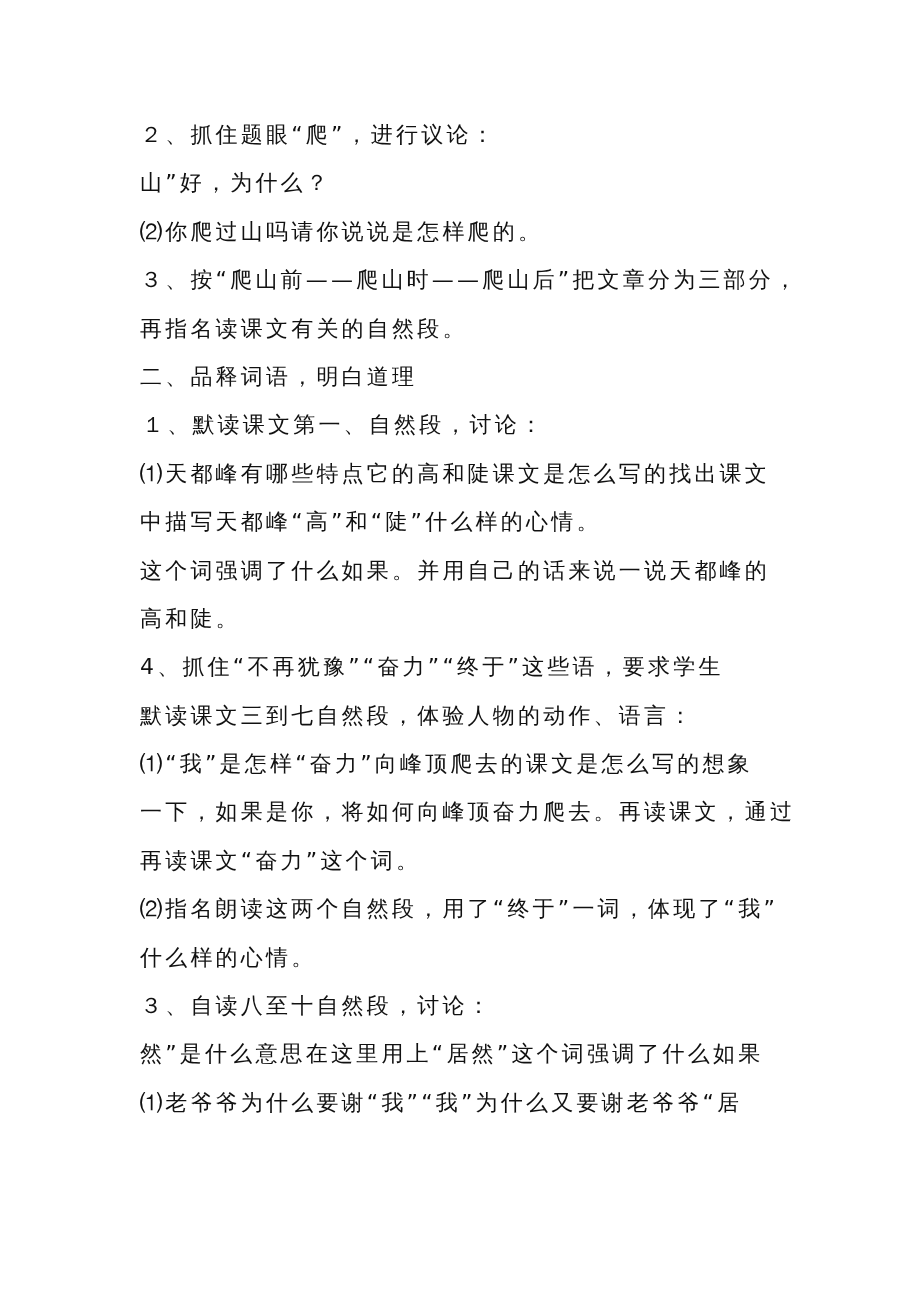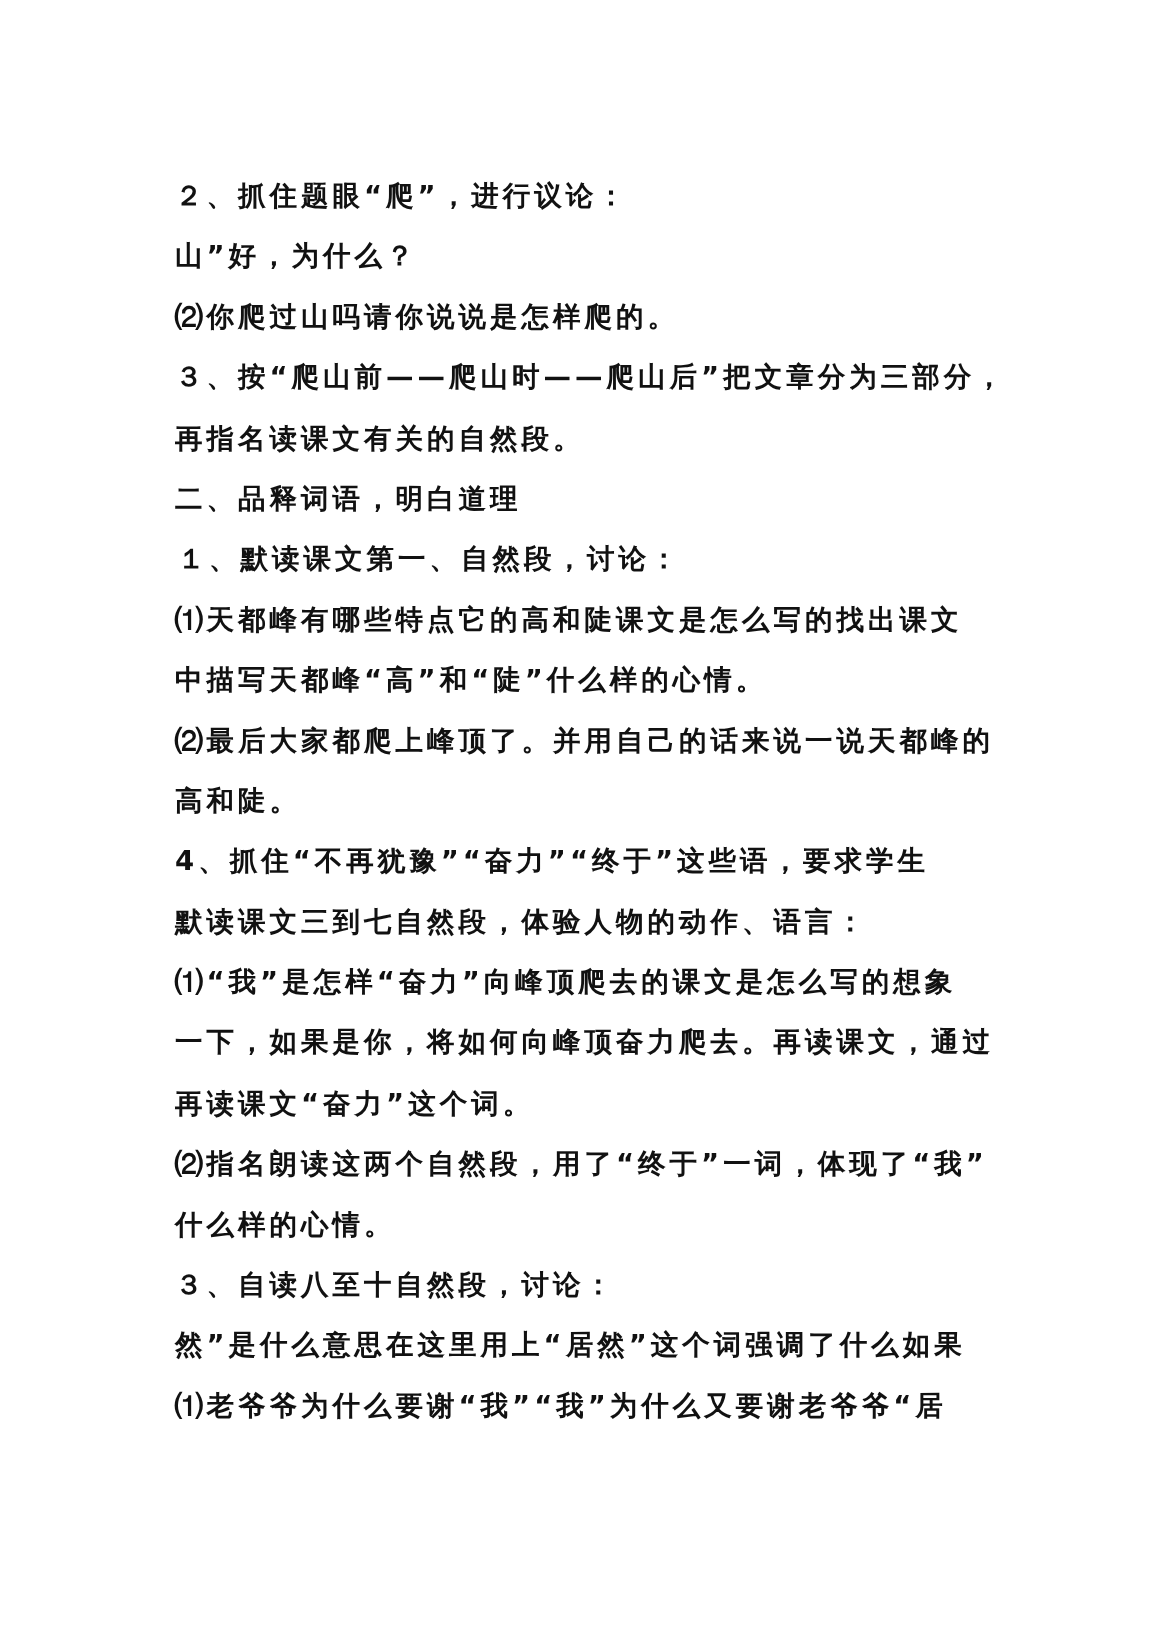--- a/index.html
+++ b/index.html
@@ -11,23 +11,22 @@
       width: 920px;
       height: 1302px;
       position: relative;
       overflow: hidden;
       font-family: "DejaVu Sans", "Liberation Sans", sans-serif;
       color: #111111;
     }
     .page {
       position: absolute;
       left: 140px;
-      top: 134px;
+      top: 111px;
       width: 645px;
-      font-weight: bold;
     }
     .line {
       height: 48.4px;
       line-height: 48.4px;
       font-size: 22px;
       letter-spacing: 3.2px;
       white-space: nowrap;
       overflow: visible;
     }
     .line.indent-1 { padding-left: 2px; }
@@ -38,21 +37,21 @@
 <div class="page">
   <div class="line">２、抓住题眼“爬”，进行议论：</div>
   <div class="line">山”好，为什么？</div>
   <div class="line">⑵你爬过山吗请你说说是怎样爬的。</div>
   <div class="line">３、按“爬山前——爬山时——爬山后”把文章分为三部分，</div>
   <div class="line">再指名读课文有关的自然段。</div>
   <div class="line">二、品释词语，明白道理</div>
   <div class="line indent-1"> １、默读课文第一、自然段，讨论：</div>
   <div class="line">⑴天都峰有哪些特点它的高和陡课文是怎么写的找出课文</div>
   <div class="line">中描写天都峰“高”和“陡”什么样的心情。</div>
-  <div class="line">⑵最后大家都爬上峰顶了。并用自己的话来说一说天都峰的</div>
+  <div class="line">这个词强调了什么如果。并用自己的话来说一说天都峰的</div>
   <div class="line">高和陡。</div>
   <div class="line">4、抓住“不再犹豫”“奋力”“终于”这些语，要求学生</div>
   <div class="line">默读课文三到七自然段，体验人物的动作、语言：</div>
   <div class="line">⑴“我”是怎样“奋力”向峰顶爬去的课文是怎么写的想象</div>
   <div class="line">一下，如果是你，将如何向峰顶奋力爬去。再读课文，通过</div>
   <div class="line">再读课文“奋力”这个词。</div>
   <div class="line">⑵指名朗读这两个自然段，用了“终于”一词，体现了“我”</div>
   <div class="line">什么样的心情。</div>
   <div class="line">３、自读八至十自然段，讨论：</div>
   <div class="line">然”是什么意思在这里用上“居然”这个词强调了什么如果</div>

